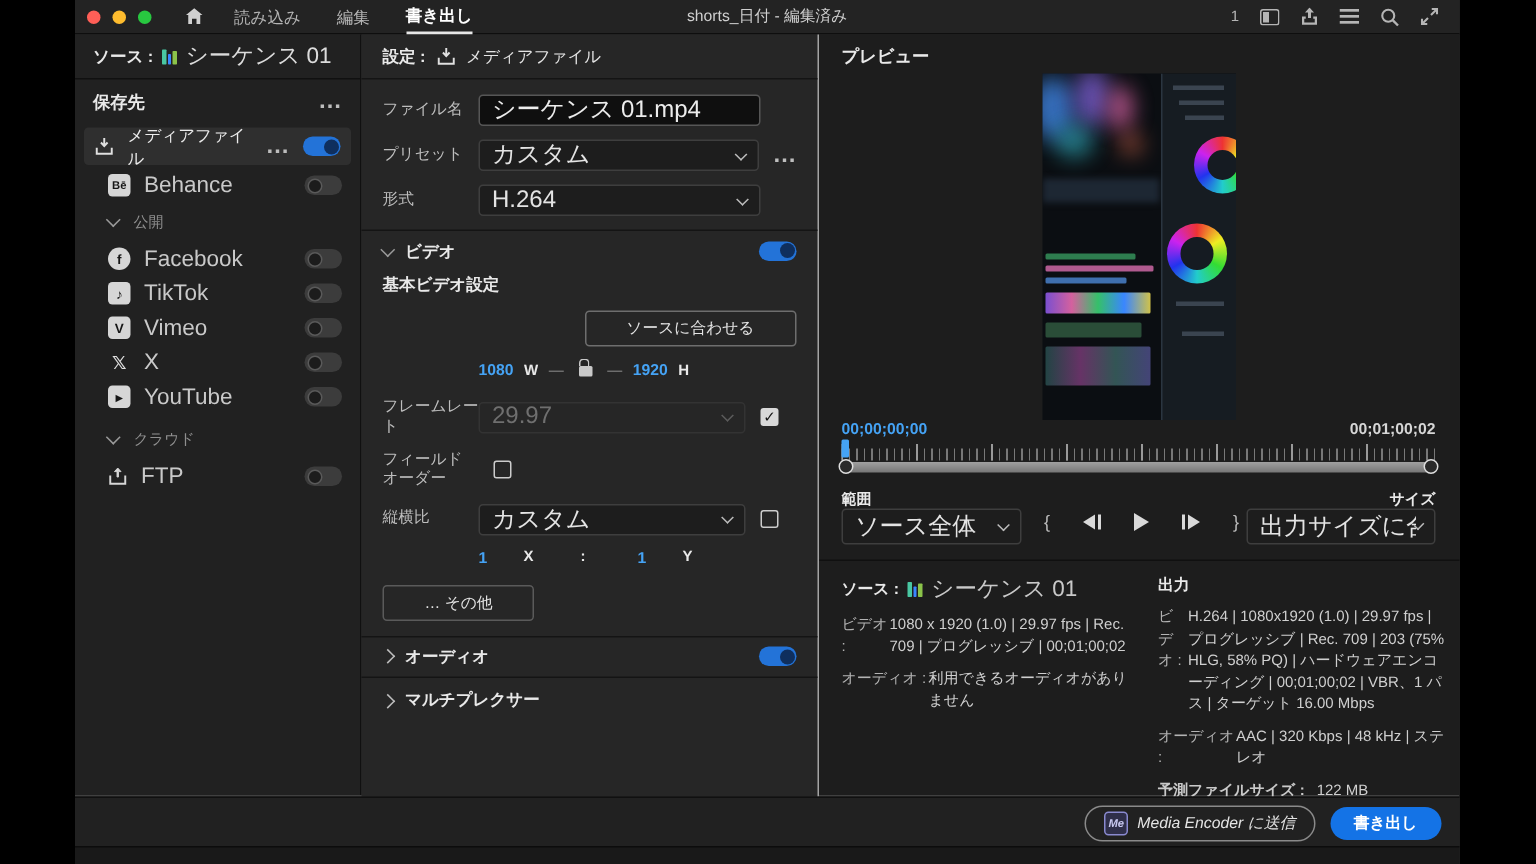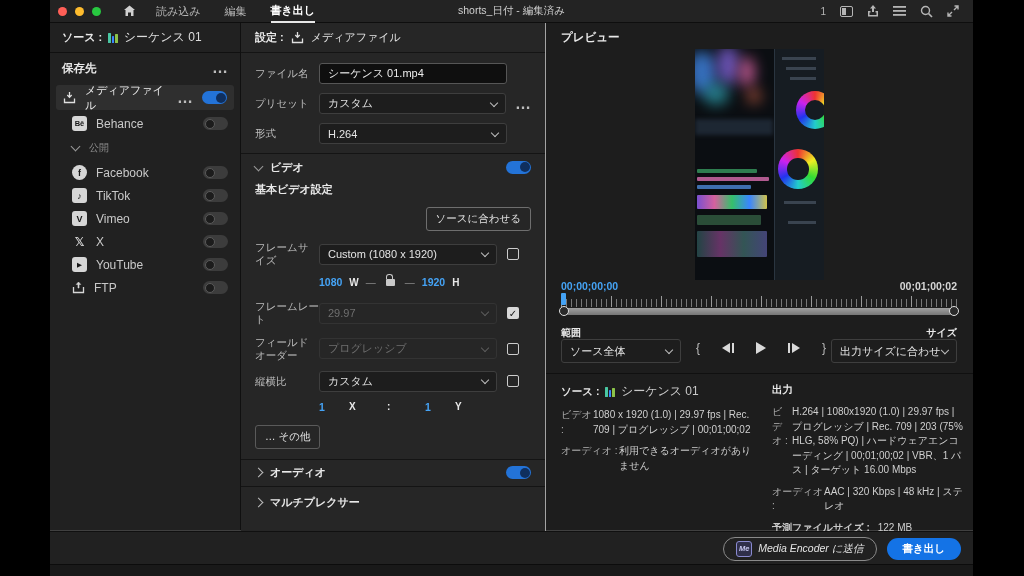--- a/index.html
+++ b/index.html
@@ -1,18 +1,18 @@
 <!DOCTYPE html>
 <html style="--accent_blue: #2680eb; --export_button_blue: #1473e6; --timecode_blue: #45a3f5; --toggle_on_blue: #2373d8;"><head>
 <meta charset="utf-8">
 <style>
   html,body{margin:0;padding:0;width:1024px;height:576px;background:#000;overflow:hidden;
     font-family:"Liberation Sans","DejaVu Sans",sans-serif;-webkit-font-smoothing:antialiased;}
   #app{position:absolute;left:50px;top:0;width:923px;height:576px;background:#404040;}
-  .txt{color:#c9c9c9;font-size:12px;}
+  .txt{color:#c9c9c9;font-size:15px;}
   .bold{font-weight:bold;color:#e9e9e9;}
   .dim{color:#8f8f8f;}
   .blue{color:var(--timecode_blue);}
   
   #titlebar{position:absolute;left:0;top:0;width:100%;height:22px;background:#232323;border-bottom:1px solid #0e0e0e;display:flex;align-items:center;}
   .traffic{width:9px;height:9px;border-radius:50%;margin-left:8px;}
   .tab{font-size:11px;color:#b5b5b5;margin:0 12px;padding:3px 0;}
   .tab.active{color:#fff;font-weight:bold;border-bottom:2px solid #e8e8e8;}
   #win-title{position:absolute;left:0;right:0;text-align:center;font-size:10.5px;color:#cfcfcf;pointer-events:none;}
   .tb-icons{margin-left:auto;display:flex;align-items:center;gap:14px;margin-right:14px;}
@@ -30,32 +30,32 @@
   .toggle.on::after{content:"";position:absolute;right:1.5px;top:1.5px;width:10px;height:10px;border-radius:50%;background:#0f2f5e;}
   .plat-ic{width:15px;height:15px;border-radius:3px;background:#d6d6d6;color:#161616;font-size:9px;font-weight:bold;display:flex;align-items:center;justify-content:center;flex:none;}
   .chev-d{width:6px;height:6px;border-right:1.5px solid #9a9a9a;border-bottom:1.5px solid #9a9a9a;transform:rotate(45deg);margin-top:-3px;}
   .chev-r{width:6px;height:6px;border-right:1.5px solid #bdbdbd;border-bottom:1.5px solid #bdbdbd;transform:rotate(-45deg);}
   
   #settings{position:absolute;left:191px;top:23px;width:304px;bottom:30px;background:#262626;border-right:1px solid #a3a3a3;}
   #set-head{height:29px;border-bottom:1px solid #141414;display:flex;align-items:center;padding:0 14px;gap:7px;}
   .form{padding:10px 14px 0 14px;}
   .frow{display:flex;align-items:center;margin-bottom:9px;}
   .flabel{width:64px;flex:none;font-size:10.5px;color:#bdbdbd;word-break:break-all;line-height:1.25;}
-  .control{width:188px;height:21px;box-sizing:border-box;border-radius:3px;display:flex;align-items:center;padding:0 8px;font-size:11px;}
+  .control{width:188px;height:21px;box-sizing:border-box;border-radius:3px;display:flex;align-items:center;padding:0 8px;font-size:16px;}
   .input{background:#0f0f0f;border:1px solid #565656;color:#ececec;}
   .drop{background:#1d1d1d;border:1px solid #3e3e3e;color:#e4e4e4;justify-content:space-between;}
   .drop.disabled{background:#262626;border-color:#333;color:#6f6f6f;}
   .drop .dd-chev{width:5px;height:5px;border-right:1.4px solid #bdbdbd;border-bottom:1.4px solid #bdbdbd;transform:rotate(45deg);margin-top:-2px;}
   .drop.disabled .dd-chev{border-color:#5c5c5c;}
   .checkbox{width:12px;height:12px;border-radius:2px;margin-left:10px;flex:none;box-sizing:border-box;}
   .checkbox.unchecked{border:1.5px solid #cccccc;background:transparent;}
   .checkbox.checked{background:#d8d8d8;color:#141414;font-size:10px;font-weight:bold;display:flex;align-items:center;justify-content:center;}
   .sec-head{height:26px;border-top:1px solid #141414;display:flex;align-items:center;padding:0 14px;gap:8px;}
   .blur-loc{width:168px;height:13px;border-radius:3px;background:linear-gradient(90deg,#2d5e9e,#4b86c8 30%,#3a72b4 70%,#2d5e9e);filter:blur(3px);}
-  .mini-btn{border:1px solid #6e6e6e;border-radius:3px;background:transparent;color:#e4e4e4;font-size:10.5px;padding:4px 9px;display:inline-block;}
+  .mini-btn{border:1px solid #6e6e6e;border-radius:3px;background:transparent;color:#e4e4e4;font-size:10.5px;padding:4px 27px;display:inline-block;}
   .lock{width:9px;height:7px;background:#c9c9c9;border-radius:1px;position:relative;margin:0 3px;display:inline-block;}
   .lock::before{content:"";position:absolute;top:-5px;left:0.5px;width:5px;height:4px;border:1.5px solid #c9c9c9;border-bottom:none;border-radius:3px 3px 0 0;}
   .dash{color:#8a8a8a;font-size:10px;}
   
   #preview{position:absolute;left:496px;top:23px;width:427px;bottom:46px;background:#1d1d1d;}
   #thumb{position:absolute;left:149px;top:26px;width:129px;height:231px;background:#0b0e12;overflow:hidden;}
   .blob{position:absolute;border-radius:50%;filter:blur(7px);opacity:.85;}
   .ring{position:absolute;border-radius:50%;background:conic-gradient(#e33,#ee2,#3d3,#2cc,#23e,#c2e,#e33);}
   .ring::after{content:"";position:absolute;inset:23%;border-radius:50%;background:#151b22;}
   .clipbar{position:absolute;height:4px;border-radius:1px;}
@@ -192,20 +192,24 @@
       <span class="plat-ic" style="background:transparent;color:#e0e0e0;font-size:12px">𝕏</span>
       <span class="txt">X</span>
       <span class="toggle off" style="margin-left:auto"></span>
     </div>
     <div class="side-row" style="height:23px;padding-left:22px">
       <span class="plat-ic" style="font-size:6.5px">▶</span>
       <span class="txt">YouTube</span>
       <span class="toggle off" style="margin-left:auto"></span>
     </div>
 
+    <div class="side-row" style="height:26px;padding-left:22px;gap:10px;margin-top:4px">
+      <span class="chev-d"></span>
+      <span class="dim" style="font-size:10px">クラウド</span>
+    </div>
     <div class="side-row" style="height:23px;padding-left:22px">
       <span>
         <svg width="13" height="13" viewBox="0 0 13 13">
             <path d="M6.5 1 L8.7 3.4 H7 V7 H6 V3.4 H4.3 Z" fill="#d6d6d6" stroke="#d6d6d6" stroke-width="0.6"></path>
             <path d="M1.5 6 V11.5 H11.5 V6" stroke="#d6d6d6" stroke-width="1.3" fill="none"></path>
           </svg>
       </span>
       <span class="txt">FTP</span>
       <span class="toggle off" style="margin-left:auto"></span>
     </div>
@@ -248,52 +252,40 @@
     <div class="sec-head" style="margin-top:0">
       <span class="chev-d" style="margin-top:-2px"></span>
       <span class="bold" style="font-size:11px">ビデオ</span>
       <span class="toggle on" style="margin-left:auto"></span>
     </div>
 
     <div class="form" style="padding-top:2px">
       <div class="bold" style="font-size:11px;margin-bottom:10px">基本ビデオ設定</div>
       <div style="text-align:right;margin-bottom:10px">
         <span class="mini-btn">ソースに合わせる</span>
-      </div>
-      <div class="frow">
-        <span class="flabel">フレームサイズ</span>
-        <span class="control drop" style="width:178px">
-          <span>Custom (1080 x 1920)</span>
-            <span class="dd-chev"></span>
-        </span>
-        <span class="checkbox unchecked"></span>
       </div>
       <div class="frow" style="margin-left:64px;gap:7px;margin-bottom:12px">
         <span class="blue" style="font-size:10.5px;font-weight:bold">1080</span>
         <span class="txt bold" style="font-size:10px">W</span>
         <span class="dash">—</span>
         <span class="lock"></span>
         <span class="dash">—</span>
         <span class="blue" style="font-size:10.5px;font-weight:bold">1920</span>
         <span class="txt bold" style="font-size:10px">H</span>
       </div>
       <div class="frow">
         <span class="flabel">フレームレート</span>
         <span class="control drop disabled" style="width:178px">
           <span>29.97</span>
             <span class="dd-chev"></span>
         </span>
         <span class="checkbox checked">✓</span>
       </div>
       <div class="frow">
         <span class="flabel">フィールドオーダー</span>
-        <span class="control drop disabled" style="width:178px">
-          <span>プログレッシブ</span>
-            <span class="dd-chev"></span>
-        </span>
         <span class="checkbox unchecked"></span>
       </div>
       <div class="frow">
         <span class="flabel">縦横比</span>
         <span class="control drop" style="width:178px">
           <span>カスタム</span>
             <span class="dd-chev"></span>
         </span>
         <span class="checkbox unchecked"></span>
       </div>

